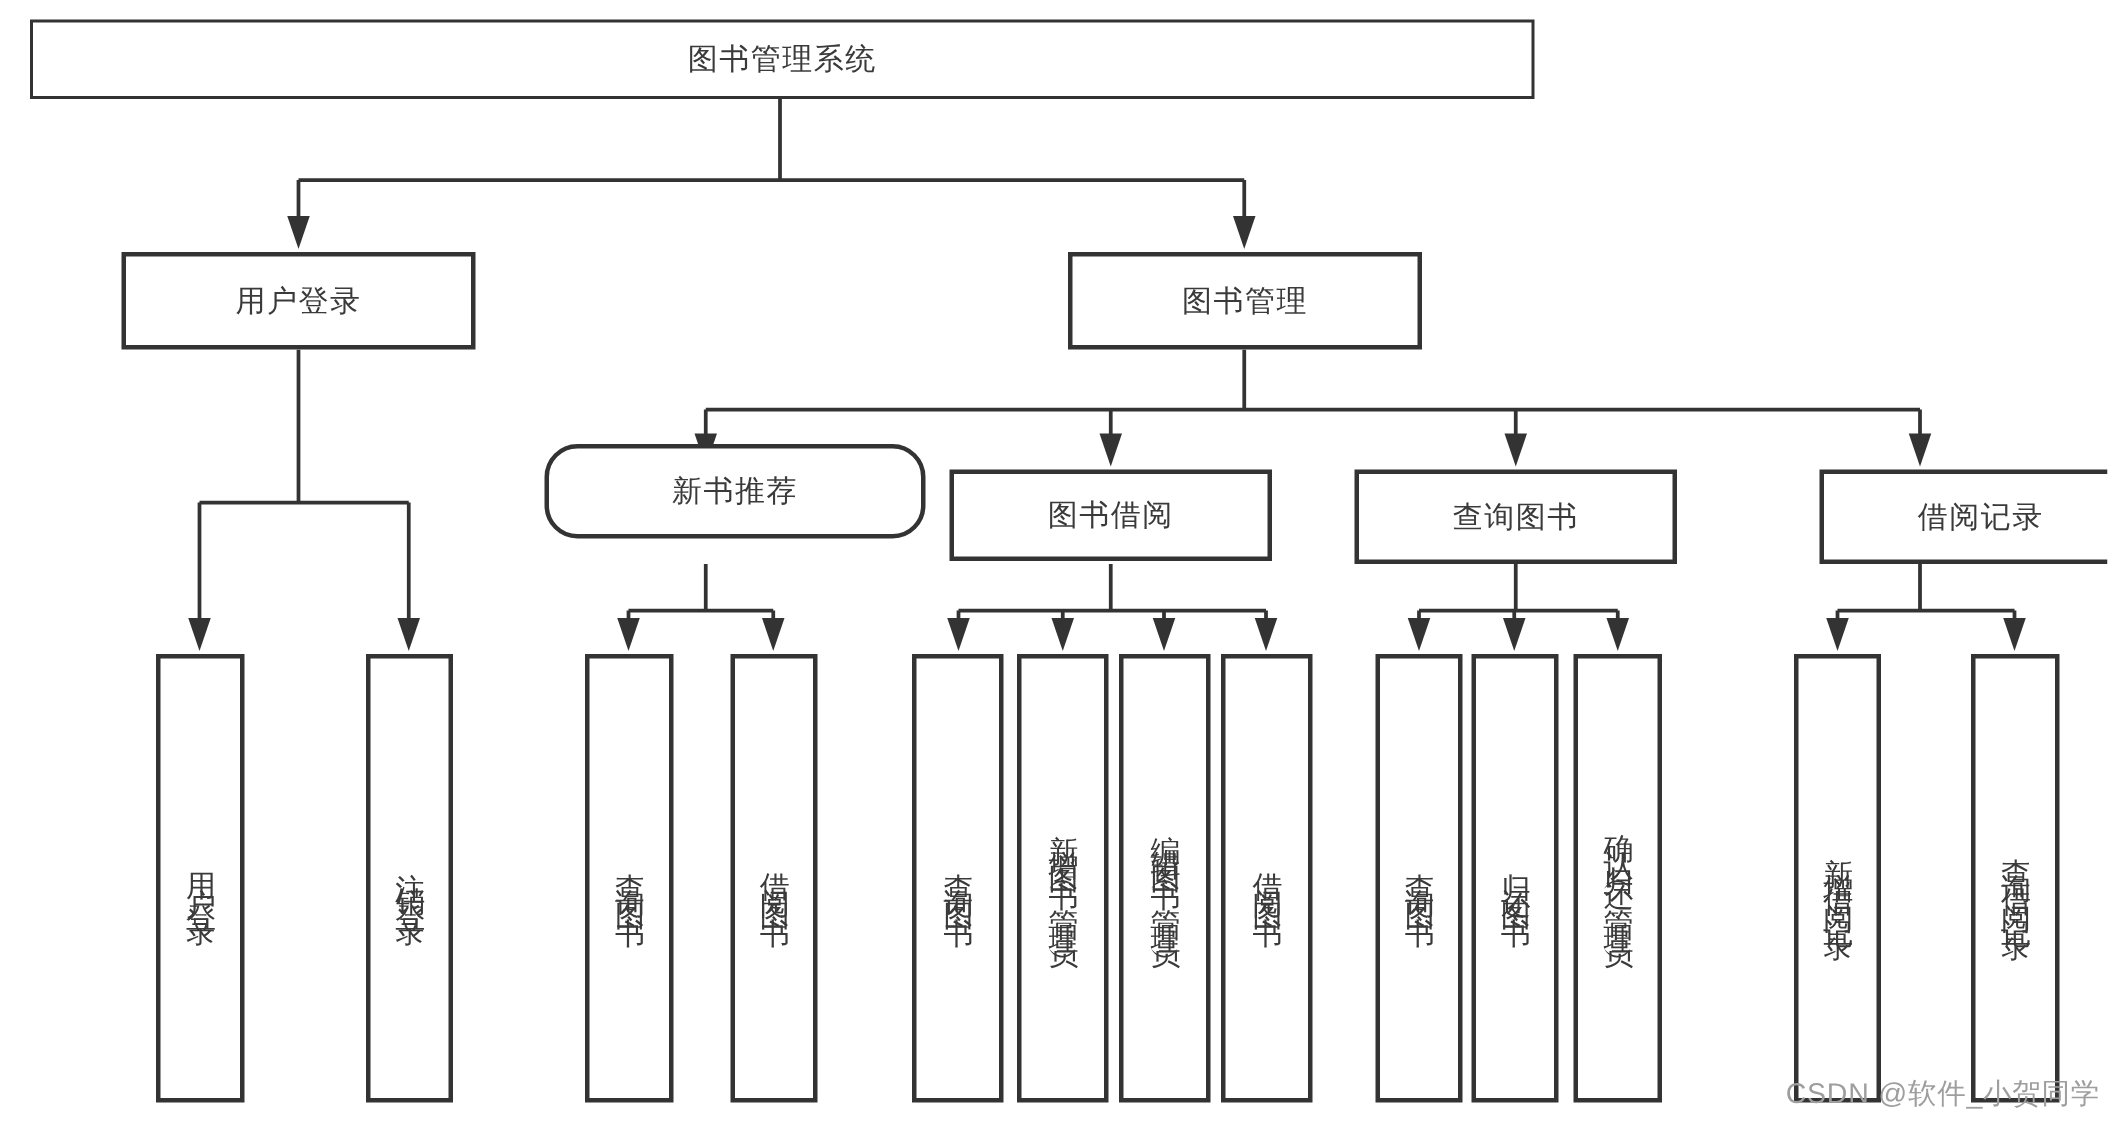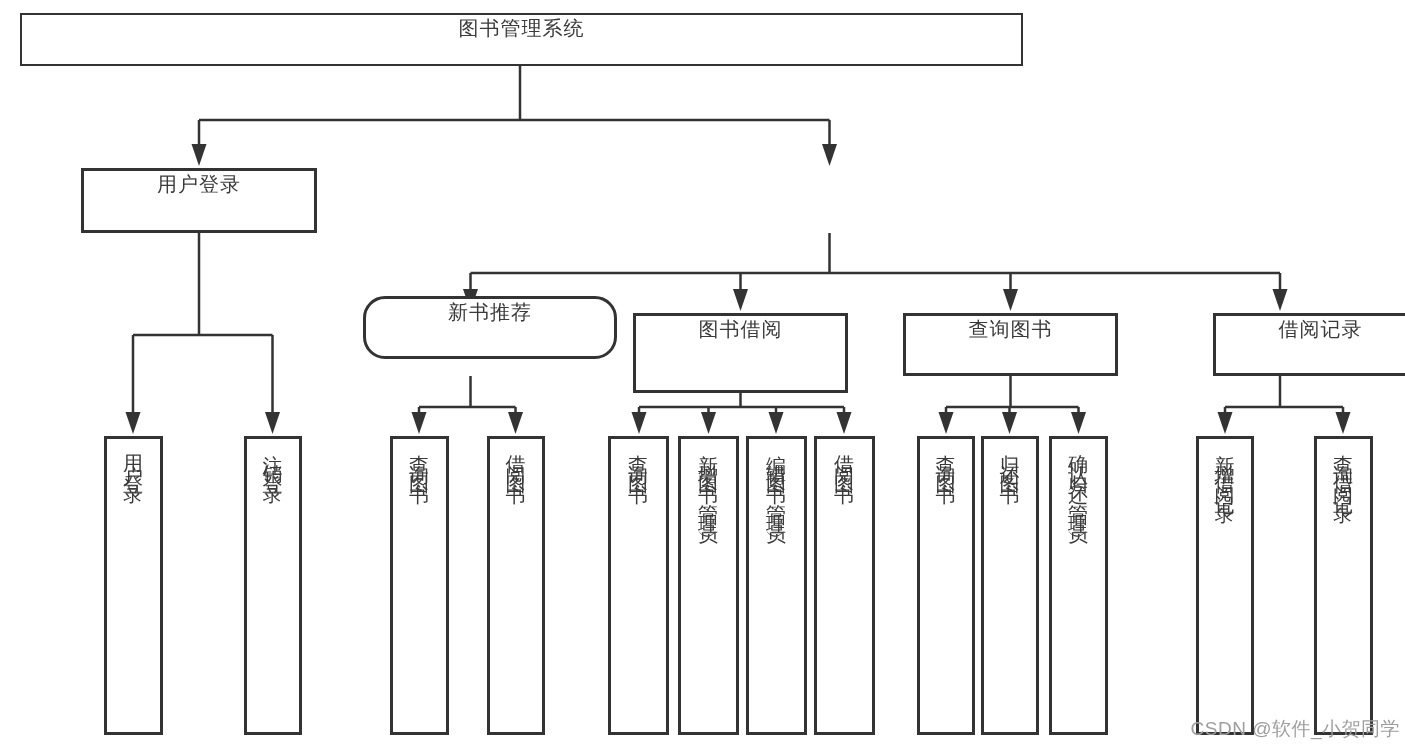--- a/index.html
+++ b/index.html
@@ -17,21 +17,21 @@
     font-family:"Liberation Sans","DejaVu Sans",sans-serif;
     overflow:hidden;
   }
   svg.connectors{position:absolute;left:0;top:0;z-index:0;}
   svg.connectors path{stroke:var(--line);stroke-width:2.5;fill:none;}
   svg.connectors polygon{fill:var(--line);stroke:none;}
   .box{
     position:absolute;box-sizing:border-box;
     background:var(--box-bg);
     border:3px solid var(--line);
-    display:flex;justify-content:center;
+    display:flex;align-items:center;justify-content:center;
     color:var(--text);
     z-index:1;
   }
   .box--root{border-width:2px;}
   .box--h .label{
     font-size:20px;
     letter-spacing:1px;
     white-space:nowrap;
   }
   .box--v .label{
@@ -111,25 +111,28 @@
     </g>
   </svg>
 
   <div class="box box--h box--root" style="left:20px;top:13px;width:1003px;height:53px;">
     <span class="label">图书管理系统</span>
   </div>
 
   <div class="box box--h" style="left:81px;top:168px;width:236px;height:65px;">
     <span class="label">用户登录</span>
   </div>
+  <div class="box box--h" style="left:712px;top:168px;width:236px;height:65px;">
+    <span class="label">图书管理</span>
+  </div>
 
   <div class="box box--h" style="left:363px;top:296px;width:254px;height:63px;border-radius:22px;">
     <span class="label">新书推荐</span>
   </div>
-  <div class="box box--h" style="left:633px;top:313px;width:215px;height:80px;">
+  <div class="box box--h" style="left:633px;top:313px;width:215px;height:61px;">
     <span class="label">图书借阅</span>
   </div>
   <div class="box box--h" style="left:903px;top:313px;width:215px;height:63px;">
     <span class="label">查询图书</span>
   </div>
   <div class="box box--h" style="left:1213px;top:313px;width:215px;height:63px;">
     <span class="label">借阅记录</span>
   </div>
 
   <div class="box box--v" style="left:104px;top:436px;width:59px;height:299px;">

